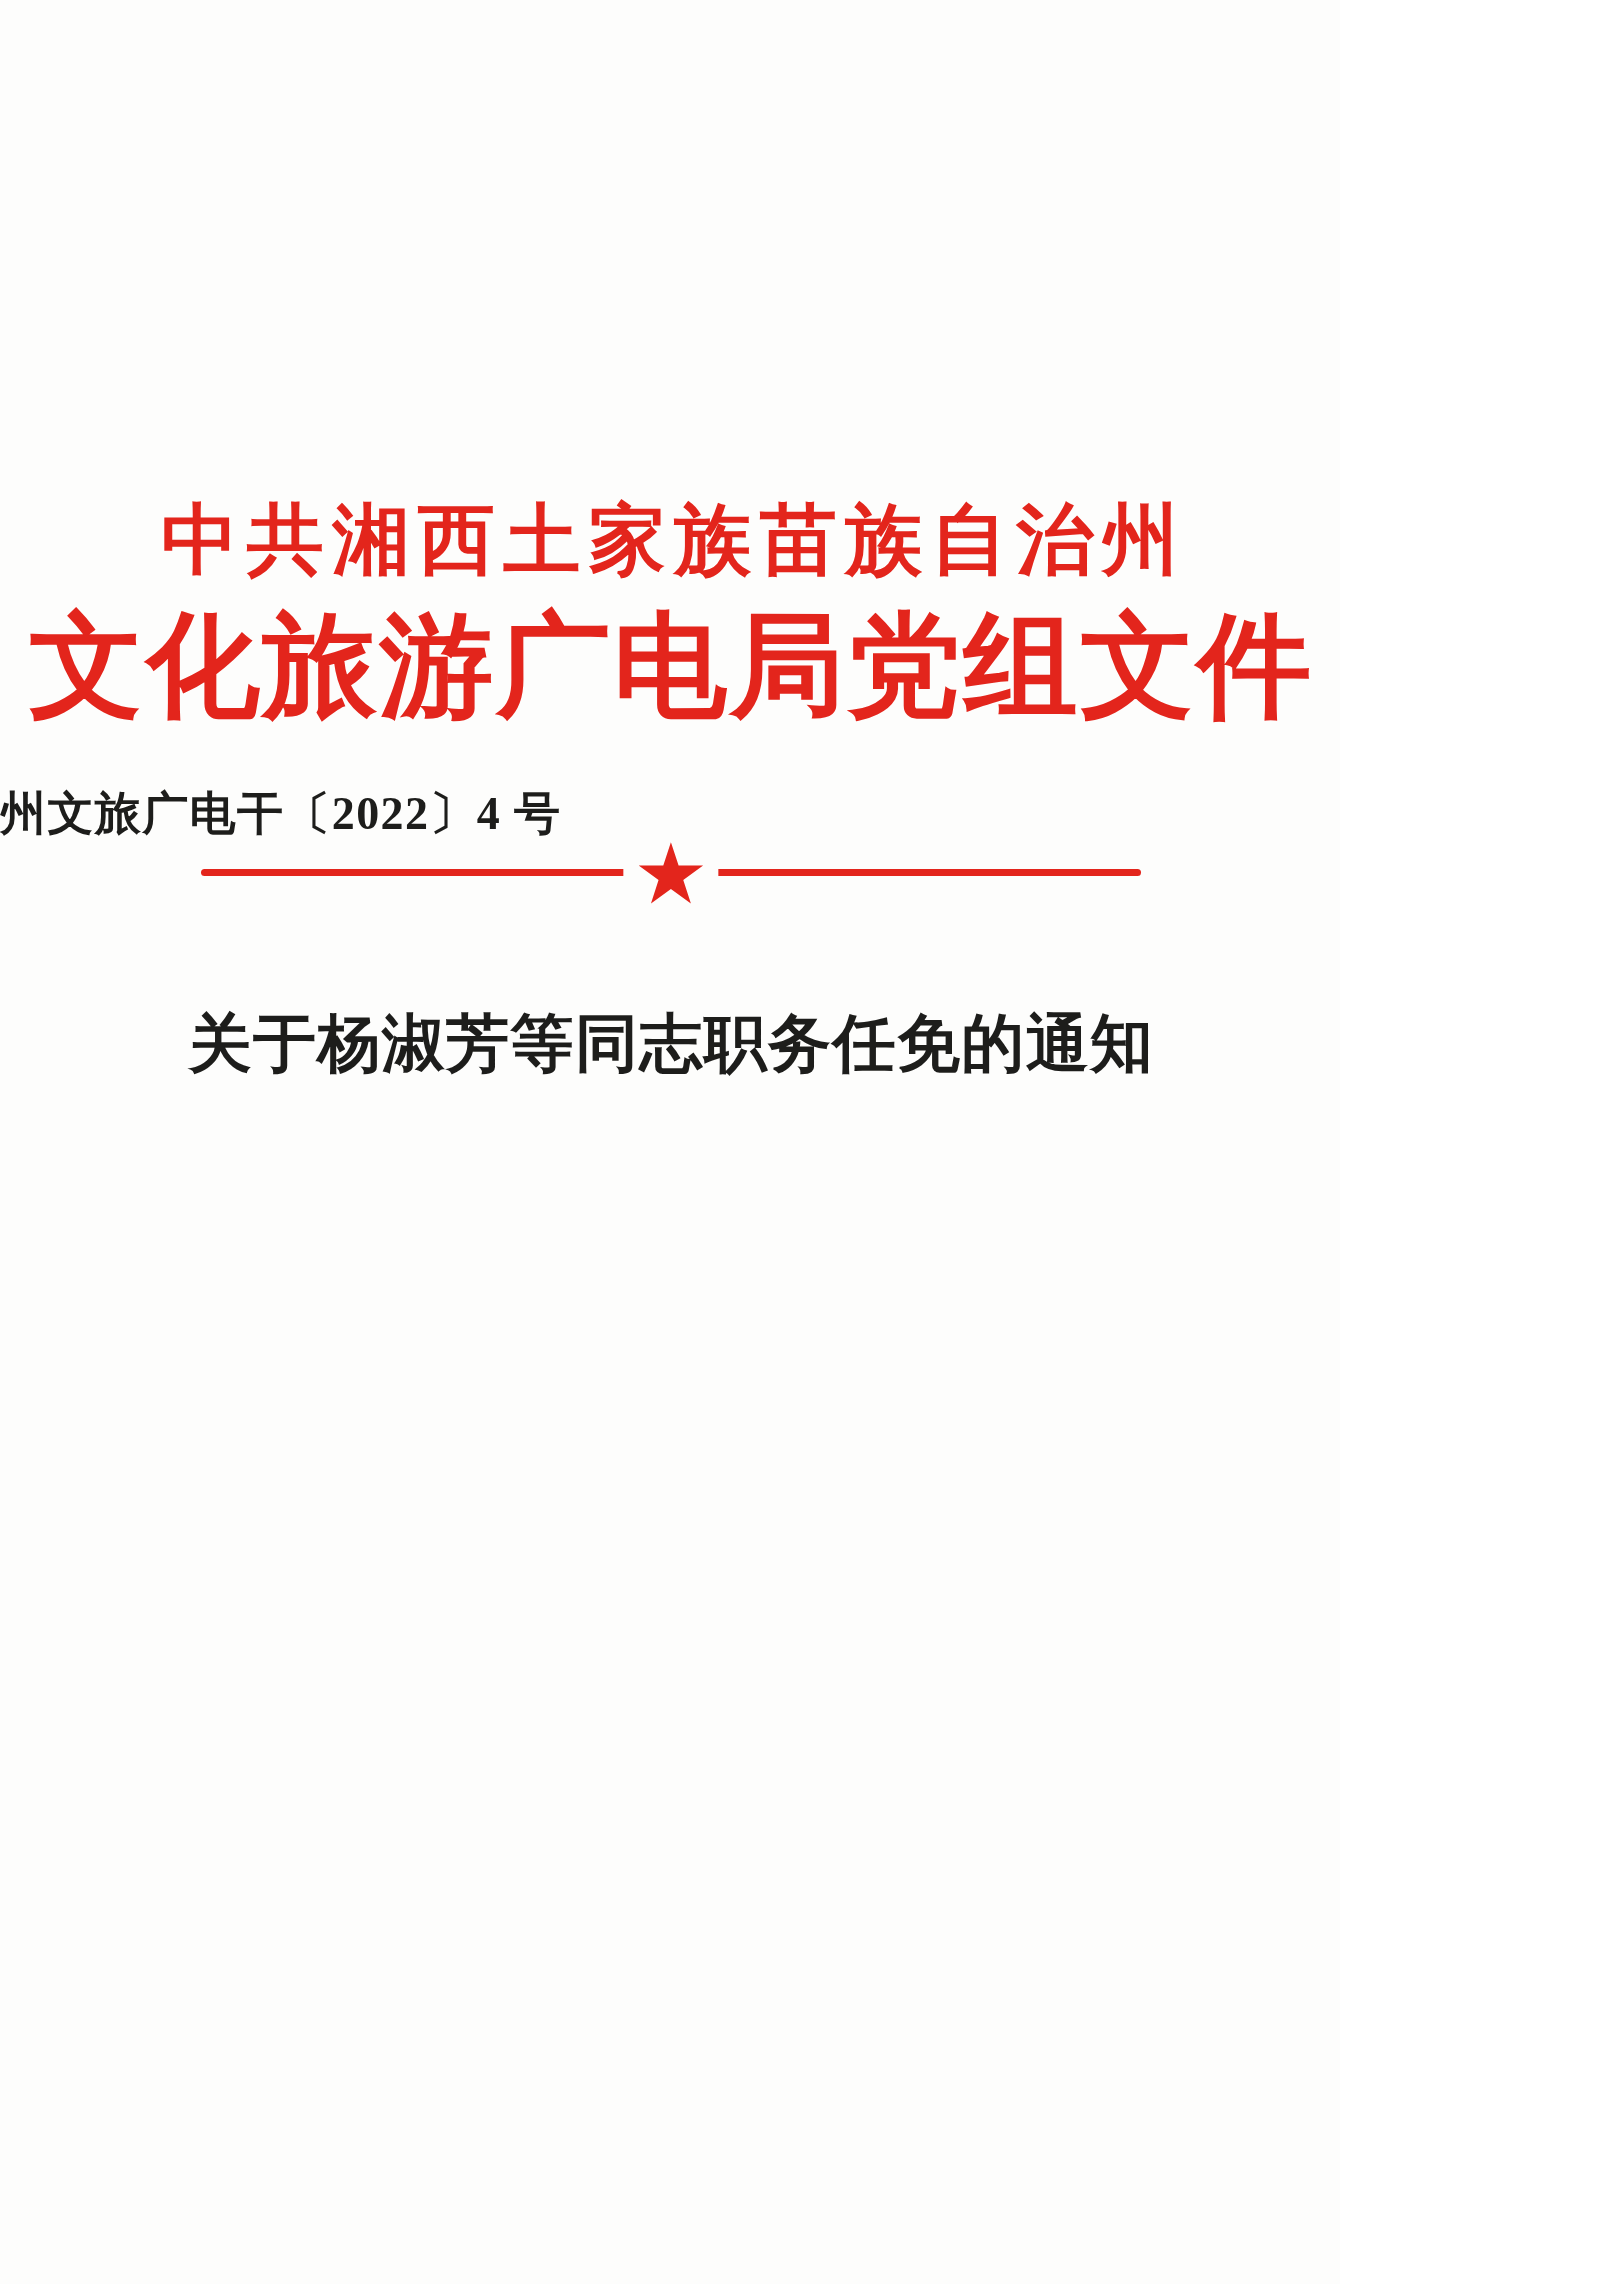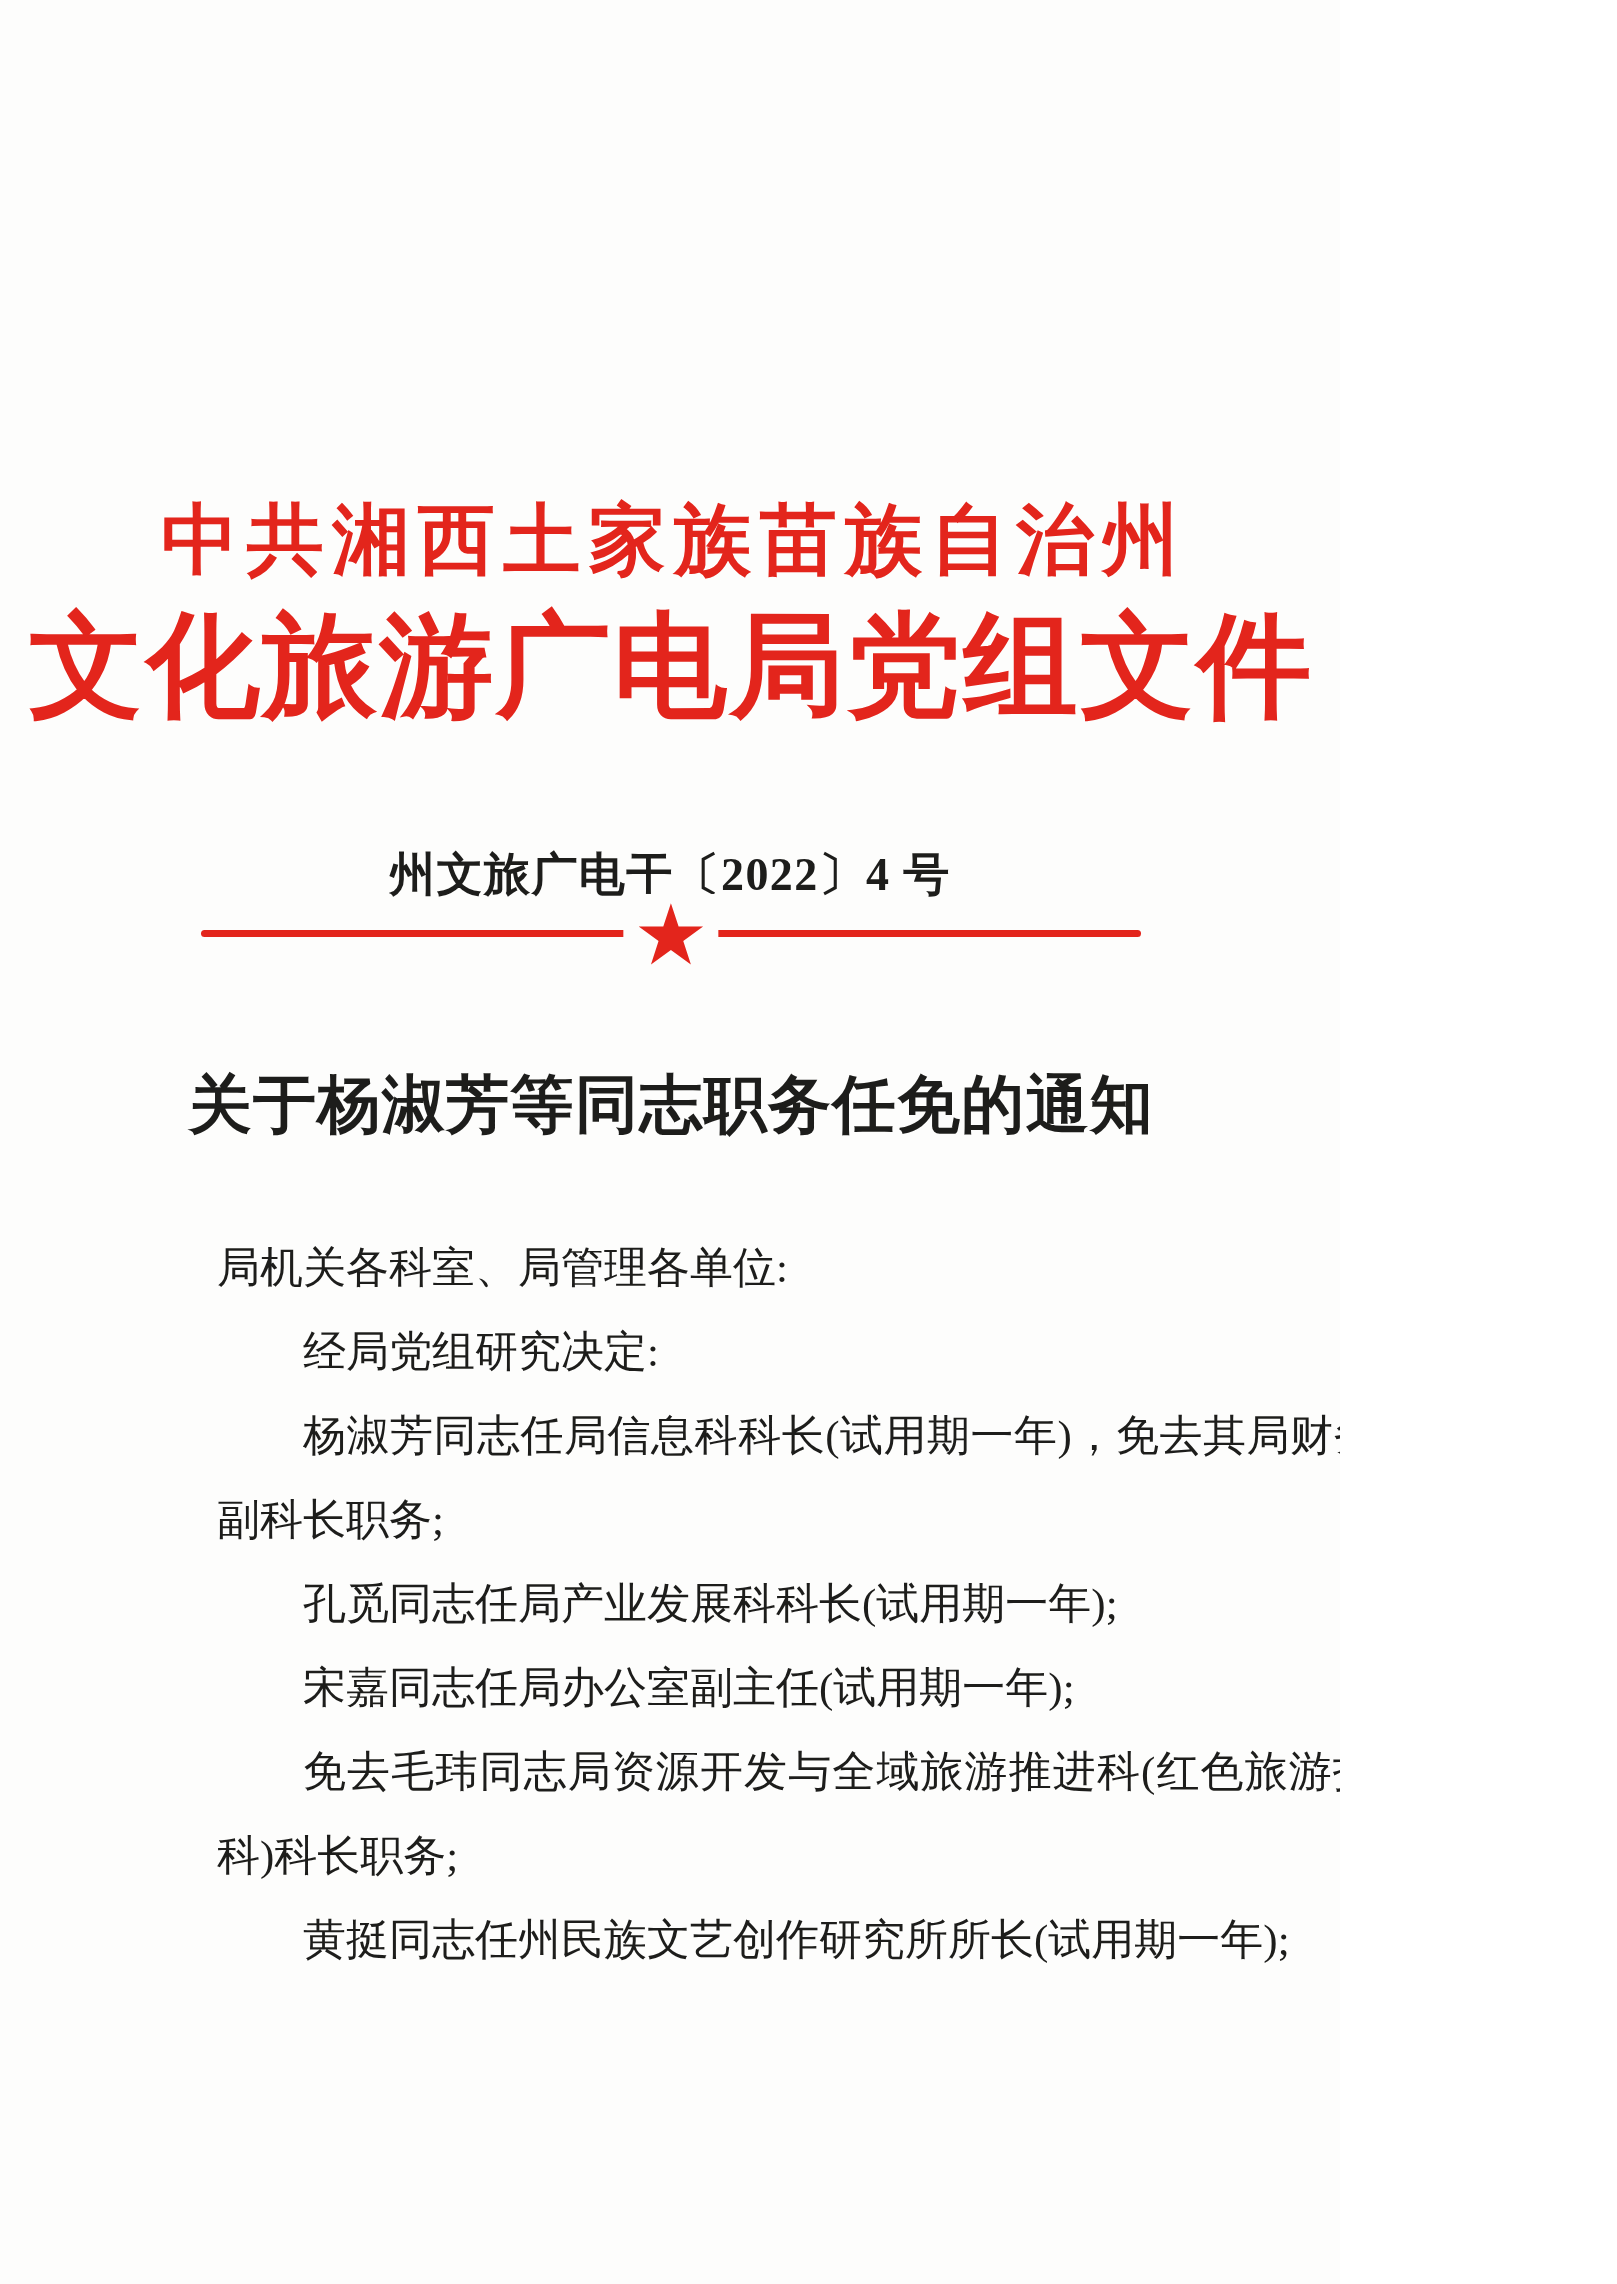--- a/index.html
+++ b/index.html
@@ -34,25 +34,24 @@
   .org-line2 {
     font-size: 114px;
     line-height: 1.1;
     letter-spacing: 2.8px;
     text-indent: 2.8px;
     margin-top: 21.4px;
     white-space: nowrap;
   }
   
   .doc-number {
-    text-align: center;
     font-size: 46px;
     line-height: 1.15;
     letter-spacing: 1.4px;
-    margin-top: 120px;
+    margin-top: 59px;
     font-weight: bold;
   }
   
   .divider {
     position: relative;
     height: 78px;
     margin: 0 199px 0 201px;
   }
   .divider-line {
     position: absolute;
@@ -111,24 +110,15 @@
 
   <div class="doc-number">州文旅广电干〔2022〕4 号</div>
 
   <div class="divider">
     <span class="divider-line"></span>
     <span class="divider-star">★</span>
   </div>
 
   <h1 class="title">关于杨淑芳等同志职务任免的通知</h1>
 
-  <div class="body">
-    <p class="salutation">局机关各科室、局管理各单位:</p>
-    <p class="para">经局党组研究决定:</p>
-    <p class="para">杨淑芳同志任局信息科科长(试用期一年)，免去其局财务科副科长职务;</p>
-    <p class="para">孔觅同志任局产业发展科科长(试用期一年);</p>
-    <p class="para">宋嘉同志任局办公室副主任(试用期一年);</p>
-    <p class="para">免去毛玮同志局资源开发与全域旅游推进科(红色旅游指导科)科长职务;</p>
-    <p class="para">黄挺同志任州民族文艺创作研究所所长(试用期一年);</p>
-  </div>
 
 </div>
 
 
 </body></html>

